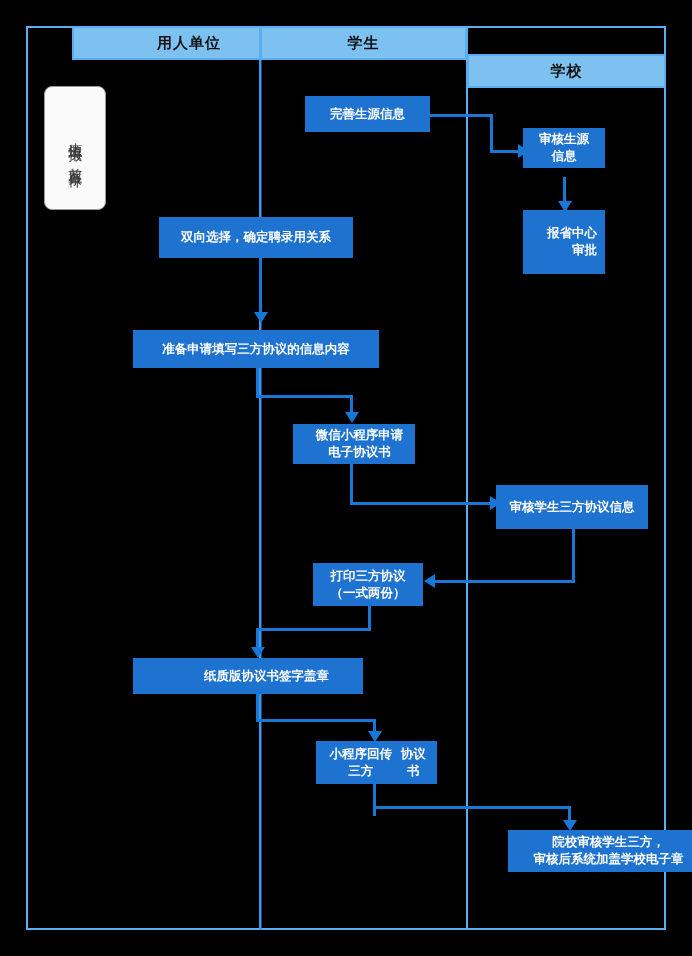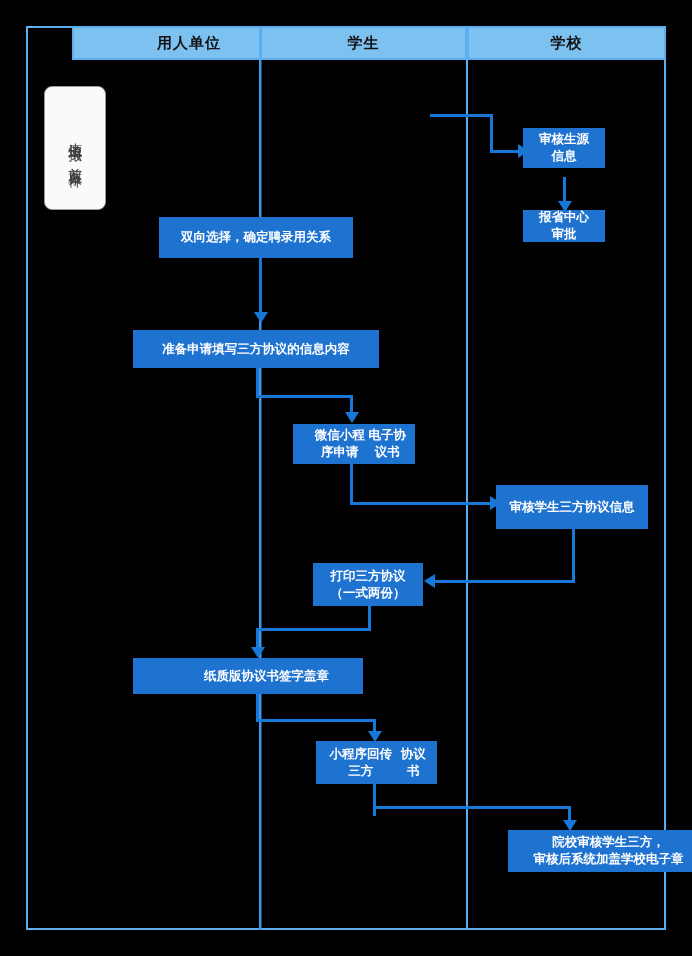--- a/index.html
+++ b/index.html
@@ -44,21 +44,21 @@
 </style>
 </head>
 <body>
 
 <div id="stage">
 
   <div class="lane-frame"></div>
 
   <div class="lane-head" style="left:36px;width:234px;margin-left:36px;">用人单位</div>
   <div class="lane-head" style="left:260px;width:207px;">学生</div>
-  <div class="lane-head" style="left:467px;width:199px;">学校</div>
+  <div class="lane-head" style="left:467px;width:199px;margin-top:28px;">学校</div>
 
   <div class="lane-div" style="left:259px;"></div>
   <div class="lane-div" style="left:466px;"></div>
 
   <div class="note" style="left:44px;top:86px;width:62px;height:124px;">生源填报 前置条件</div>
 
   <div class="ln h" style="left:430px;top:114px;width:63px;"></div>
   <div class="ln v" style="left:490px;top:114px;height:38px;"></div>
   <div class="ln h" style="left:490px;top:150px;width:32px;"></div>
   <div class="arw right" style="left:518px;top:144px;"></div>
@@ -92,40 +92,43 @@
   <div class="ln v" style="left:256px;top:694px;height:28px;"></div>
   <div class="ln h" style="left:256px;top:719px;width:120px;"></div>
   <div class="ln v" style="left:373px;top:719px;height:16px;"></div>
   <div class="arw down" style="left:368px;top:731px;"></div>
 
   <div class="ln v" style="left:373px;top:784px;height:32px;"></div>
   <div class="ln h" style="left:373px;top:806px;width:198px;"></div>
   <div class="ln v" style="left:568px;top:806px;height:18px;"></div>
   <div class="arw down" style="left:563px;top:820px;"></div>
 
+  <div class="node" style="left:305px;top:96px;width:125px;height:36px;">
+    <span>完善生源信息</span>
+  </div>
 
   <div class="node" style="left:523px;top:128px;width:82px;height:40px;flex-direction:column;">
     <span>审核生源</span>
     <span>信息</span>
   </div>
 
-  <div class="node" style="left:523px;top:210px;width:82px;height:32px;flex-direction:column;">
+  <div class="node" style="left:523px;top:210px;width:82px;height:64px;flex-direction:column;align-items:flex-end;">
     <span>报省中心</span>
     <span>审批</span>
   </div>
 
   <div class="node" style="left:159px;top:217px;width:194px;height:41px;justify-content:center;">
     <span>双向选择，确定聘录用关系</span>
   </div>
 
   <div class="node" style="left:133px;top:330px;width:246px;height:38px;justify-content:center;">
     <span>准备申请填写三方协议的信息内容</span>
   </div>
 
-  <div class="node" style="left:293px;top:424px;width:122px;height:40px;flex-direction:row;padding-left:19px;">
+  <div class="node" style="left:293px;top:424px;width:122px;height:40px;flex-direction:column;padding-left:19px;">
     <span>微信小程序申请</span>
     <span>电子协议书</span>
   </div>
 
   <div class="node" style="left:313px;top:563px;width:110px;height:43px;flex-direction:column;">
     <span>打印三方协议</span>
     <span>（一式两份）</span>
   </div>
 
   <div class="node" style="left:496px;top:485px;width:152px;height:44px;">

